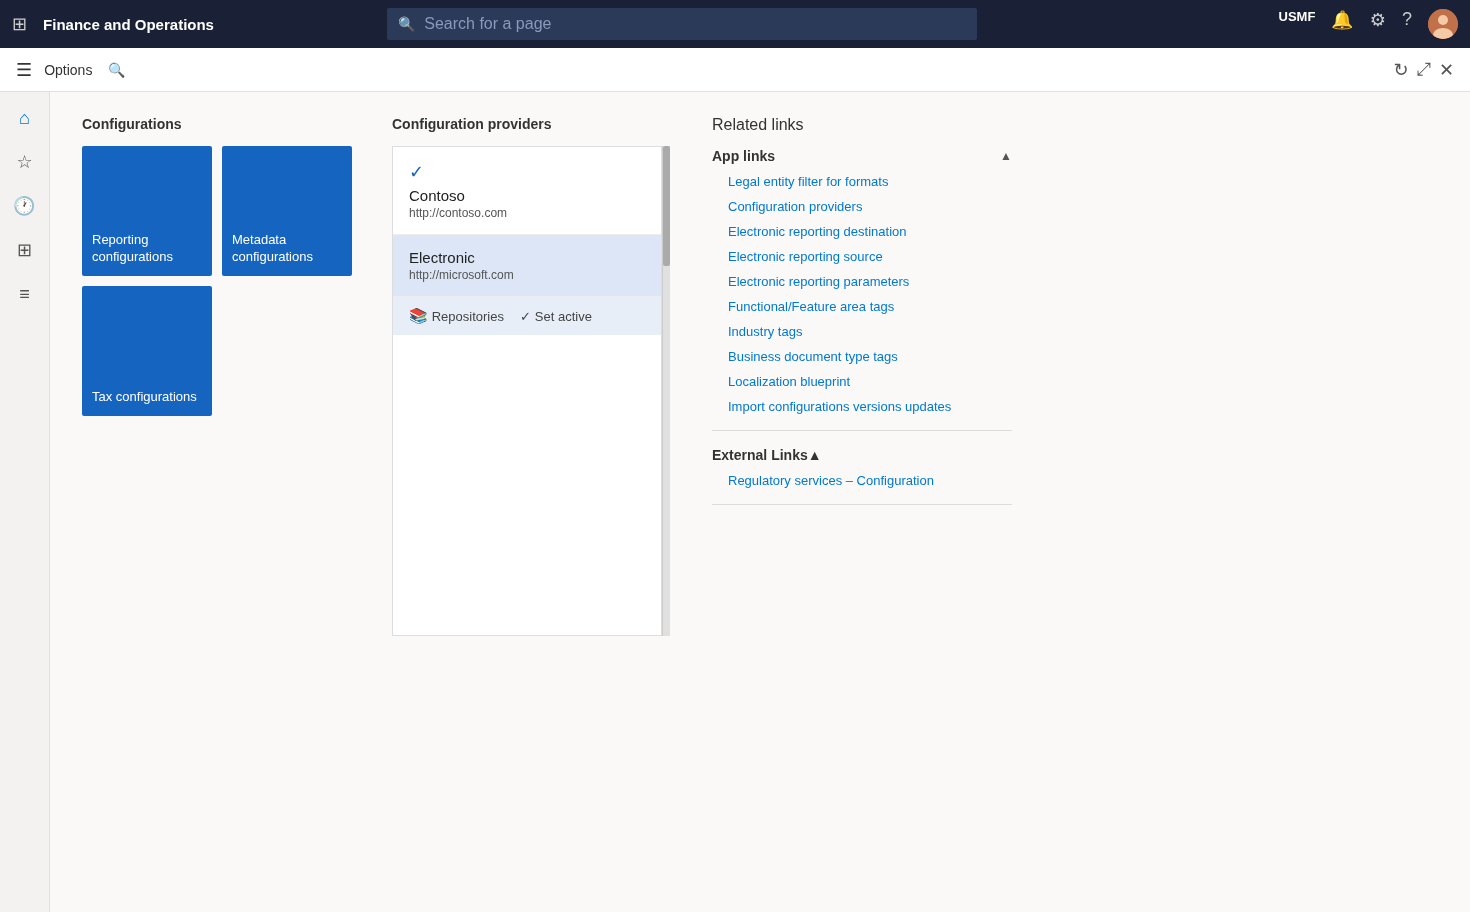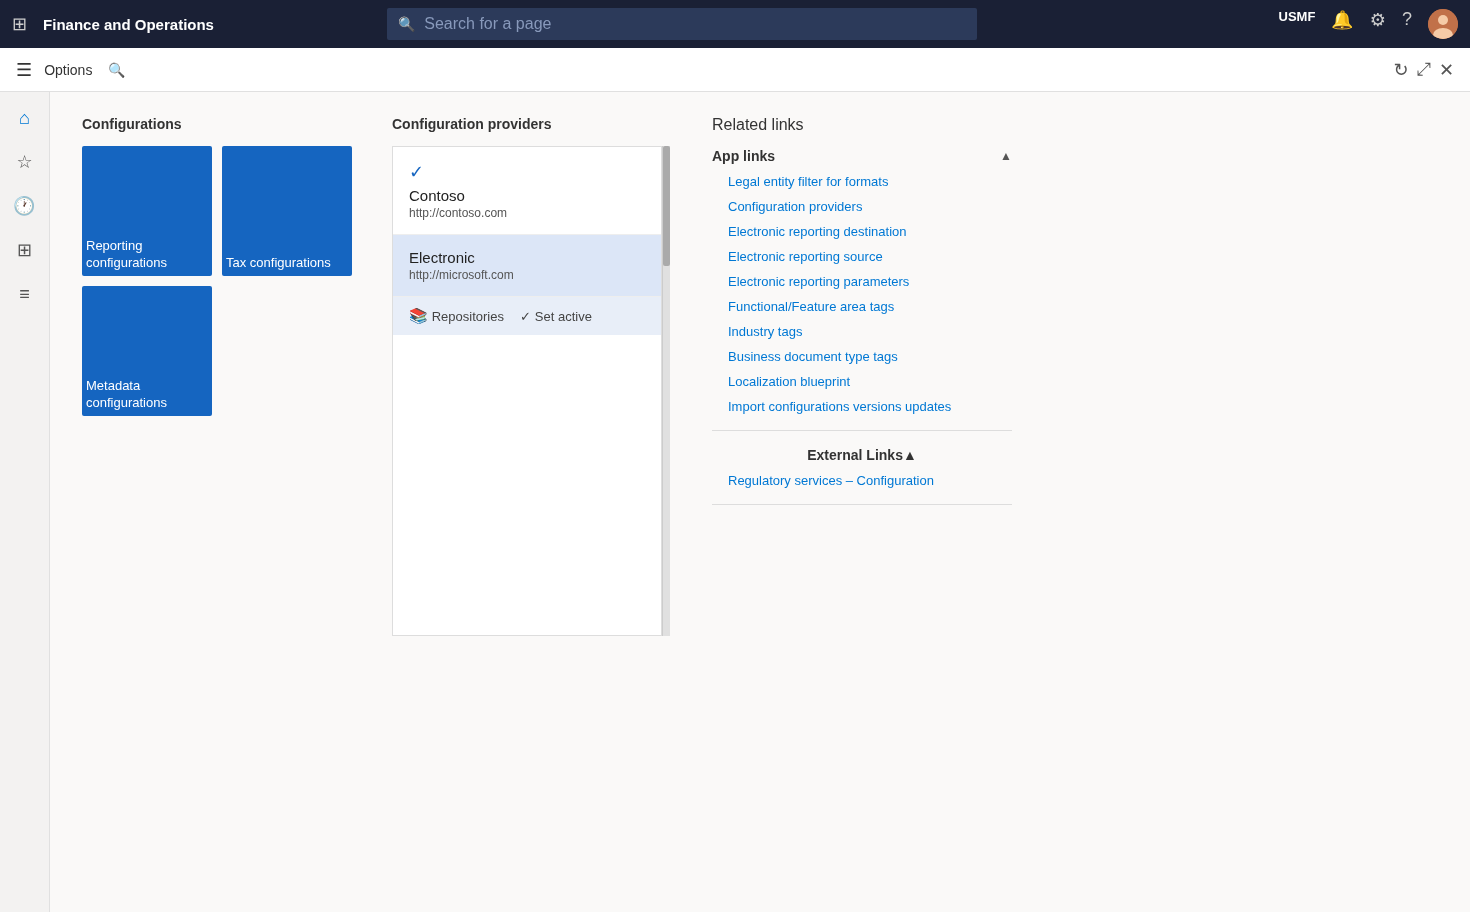--- a/index.html
+++ b/index.html
@@ -121,21 +121,21 @@
       display: grid;
       grid-template-columns: 130px 130px;
       grid-template-rows: 130px 130px;
       gap: 10px;
     }
     .tile {
       background: #1565c0;
       color: white;
       display: flex;
       align-items: flex-end;
-      padding: 4px;
+      padding: 10px;
       font-size: 13px;
       font-weight: 500;
       line-height: 1.3;
       cursor: pointer;
       border-radius: 2px;
     }
 
     
     .providers-section { min-width: 280px; }
     .providers-list {
@@ -199,21 +199,21 @@
       font-size: 13px;
       text-decoration: none;
       margin-bottom: 10px;
       cursor: pointer;
       margin-left: 16px;
     }
     .links-divider { border: none; border-top: 1px solid #ddd; margin: 16px 0; }
     .external-links-header {
       display: flex;
       align-items: center;
-      justify-content: center;
+      justify-content: flex-start;
       margin-bottom: 10px;
       cursor: pointer;
     }
     .external-links-header span { font-size: 14px; font-weight: 600; color: #333; }
 
     
     .avatar-circle {
       width: 30px;
       height: 30px;
       border-radius: 50%;
@@ -275,24 +275,24 @@
 
     <div class="configs-layout">
 
       <div>
         <div class="section-title">Configurations</div>
         <div class="tiles-grid">
           <div class="tile">
             <span>Reporting configurations</span>
           </div>
           <div class="tile">
+            <span>Metadata configurations</span>
+          </div>
+          <div class="tile">
             <span>Tax configurations</span>
-          </div>
-          <div class="tile">
-            <span>Metadata configurations</span>
           </div>
         </div>
       </div>
 
       <div class="providers-section">
         <div class="section-title">Configuration providers</div>
         <div style="display:flex; align-items:stretch;">
           <div class="providers-list">
 
             <div class="provider-item">

